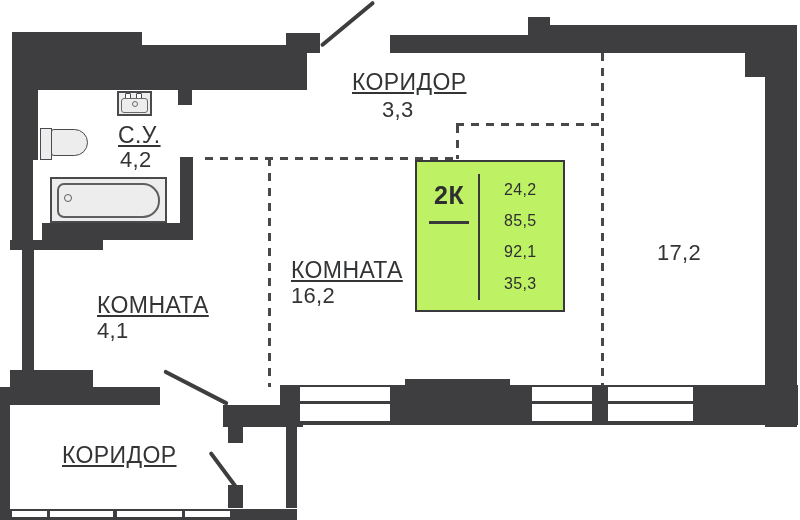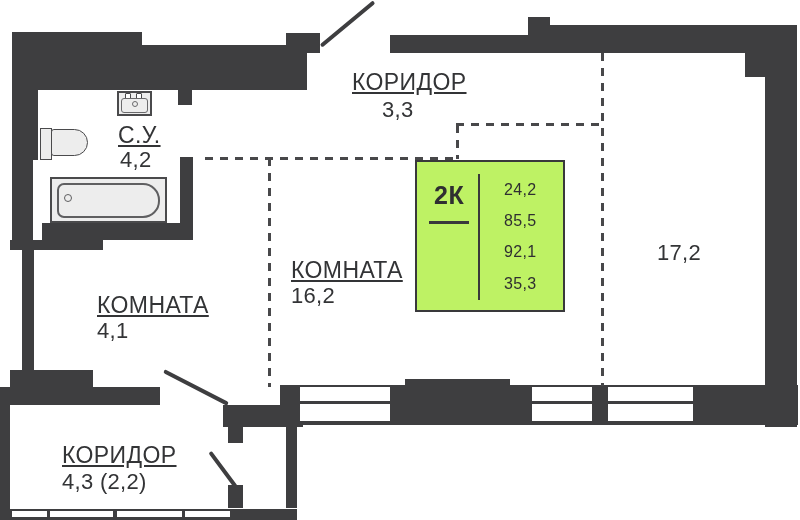--- a/index.html
+++ b/index.html
@@ -110,21 +110,20 @@
 
   <div class="lbl" style="left:291px;top:259px">КОМНАТА</div>
   <div class="area" style="left:291px;top:285px">16,2</div>
 
   <div class="lbl" style="left:97px;top:294px">КОМНАТА</div>
   <div class="area" style="left:97px;top:320px">4,1</div>
 
   <div class="area" style="left:657px;top:242px">17,2</div>
 
   <div class="lbl" style="left:62px;top:444px">КОРИДОР</div>
-  <div class="area" style="left:62px;top:471px">4,3 (2,2)</div>
 
   <div class="infobox">
     <div class="ib-type">2К</div>
     <div class="ib-line"></div>
     <div class="ib-div"></div>
     <div class="ib-val" style="top:19px">24,2</div>
     <div class="ib-val" style="top:50px">85,5</div>
     <div class="ib-val" style="top:81px">92,1</div>
     <div class="ib-val" style="top:113px">35,3</div>
   </div>

